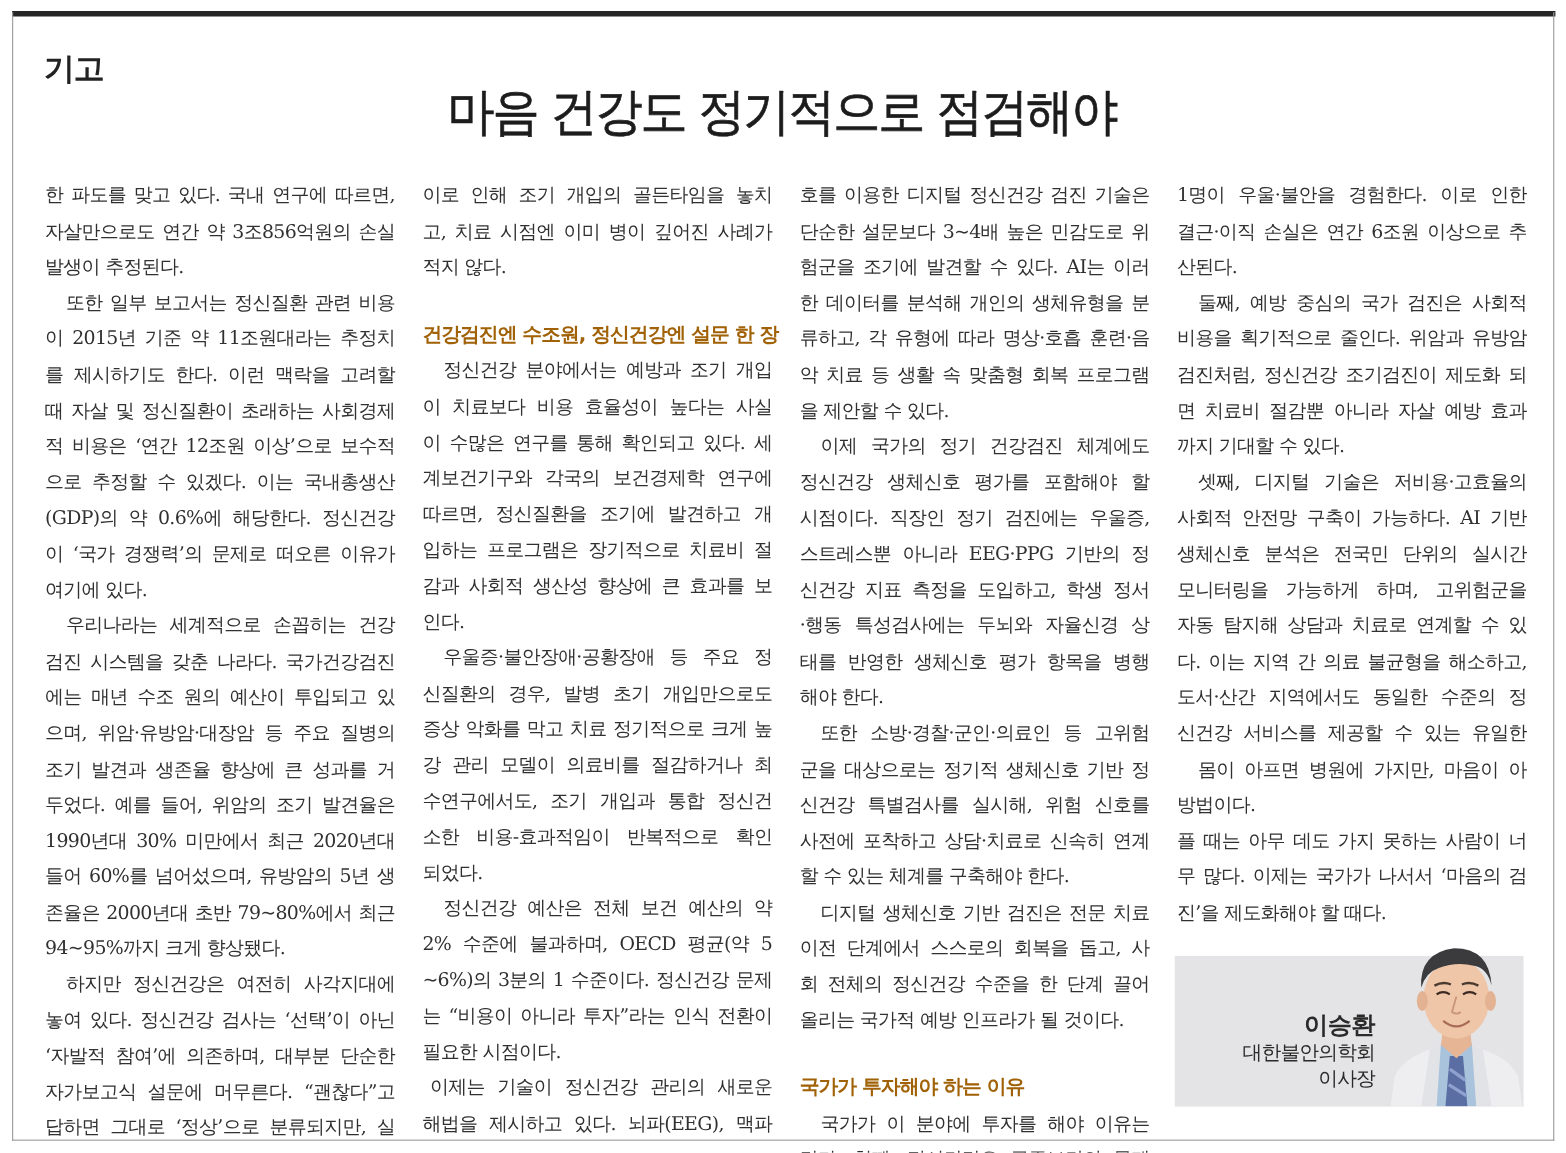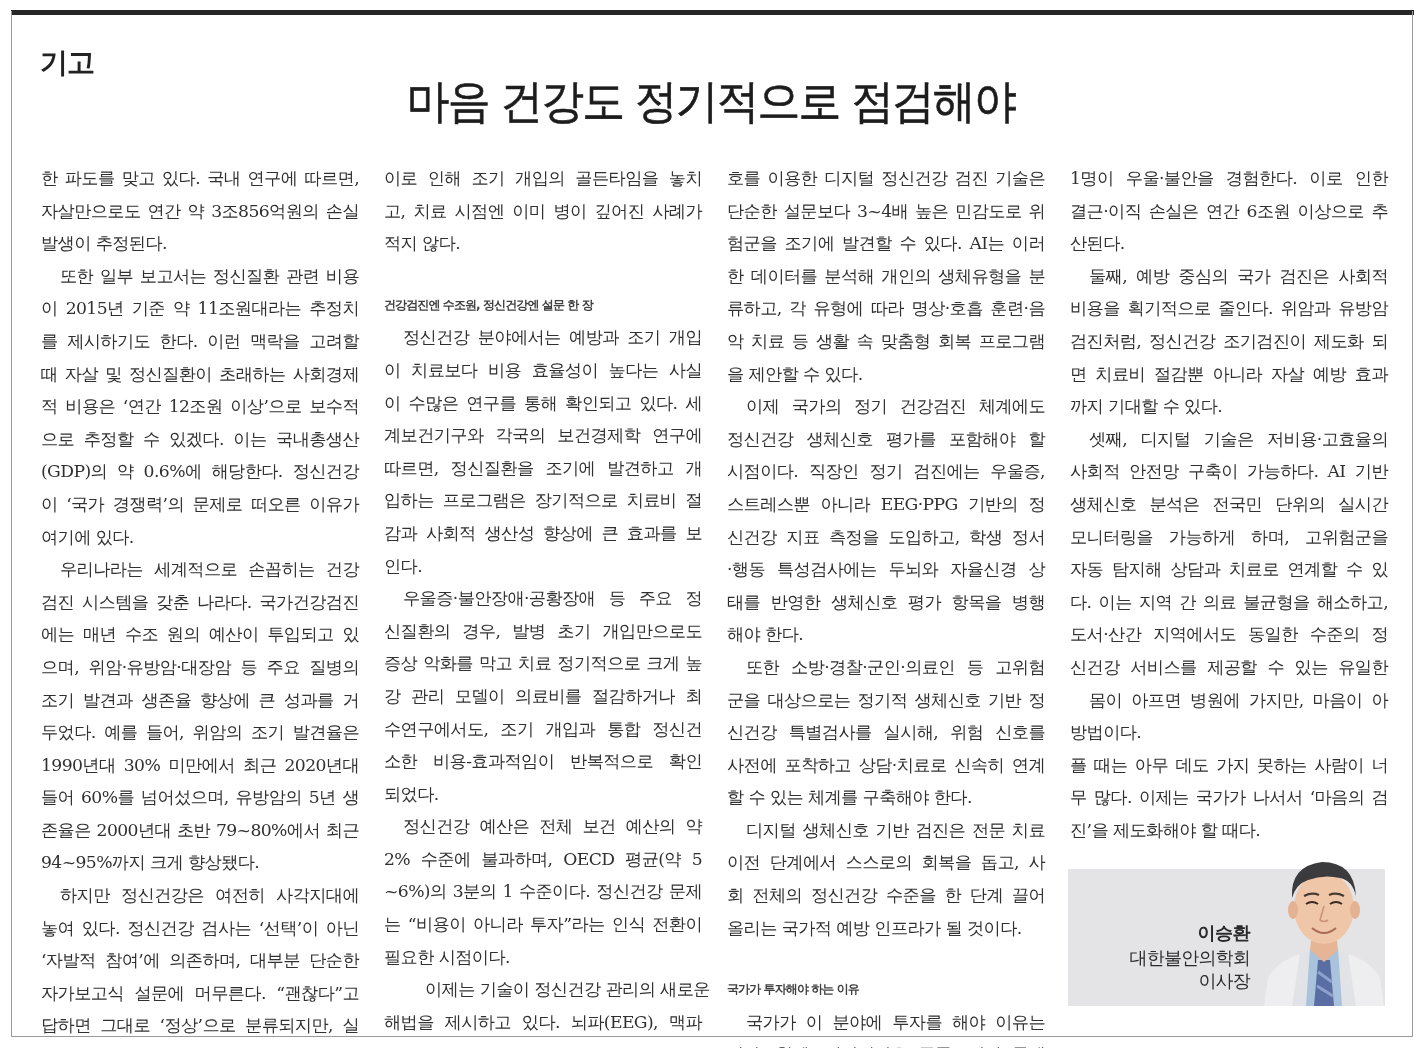--- a/index.html
+++ b/index.html
@@ -81,55 +81,54 @@
       height: 32.6px;
     }
     .line.last {
       text-align-last: left;
     }
     .line.indent {
       padding-left: 19px;
     }
     .line.indent-small {
       padding-left: 7px;
-      margin-left: 34px;
     }
     .spacer {
       display: block;
       height: 29px;
     }
     .subhead {
       display: block;
       white-space: nowrap;
       font-family: "DejaVu Sans", "Liberation Sans", sans-serif;
       font-weight: bold;
-      font-size: 12px;
+      font-size: 18px;
       letter-spacing: -0.9px;
       height: 32.6px;
-      color: #404040;
+      color: #a16207;
     }
     .author-box {
       position: absolute;
       left: 1068px;
       top: 869px;
       width: 317px;
       height: 137px;
       background: #e4e4e6;
     }
     .author-text {
       position: absolute;
       right: 135px;
       top: 51px;
       text-align: right;
       font-family: "DejaVu Sans", "Liberation Sans", sans-serif;
       color: #2a2a2a;
     }
     .author-name {
       display: block;
-      font-size: 18px;
+      font-size: 22px;
       font-weight: bold;
       letter-spacing: -0.5px;
       line-height: 26px;
     }
     .author-org, .author-title {
       display: block;
       font-size: 18px;
       letter-spacing: -0.8px;
       line-height: 23px;
     }

